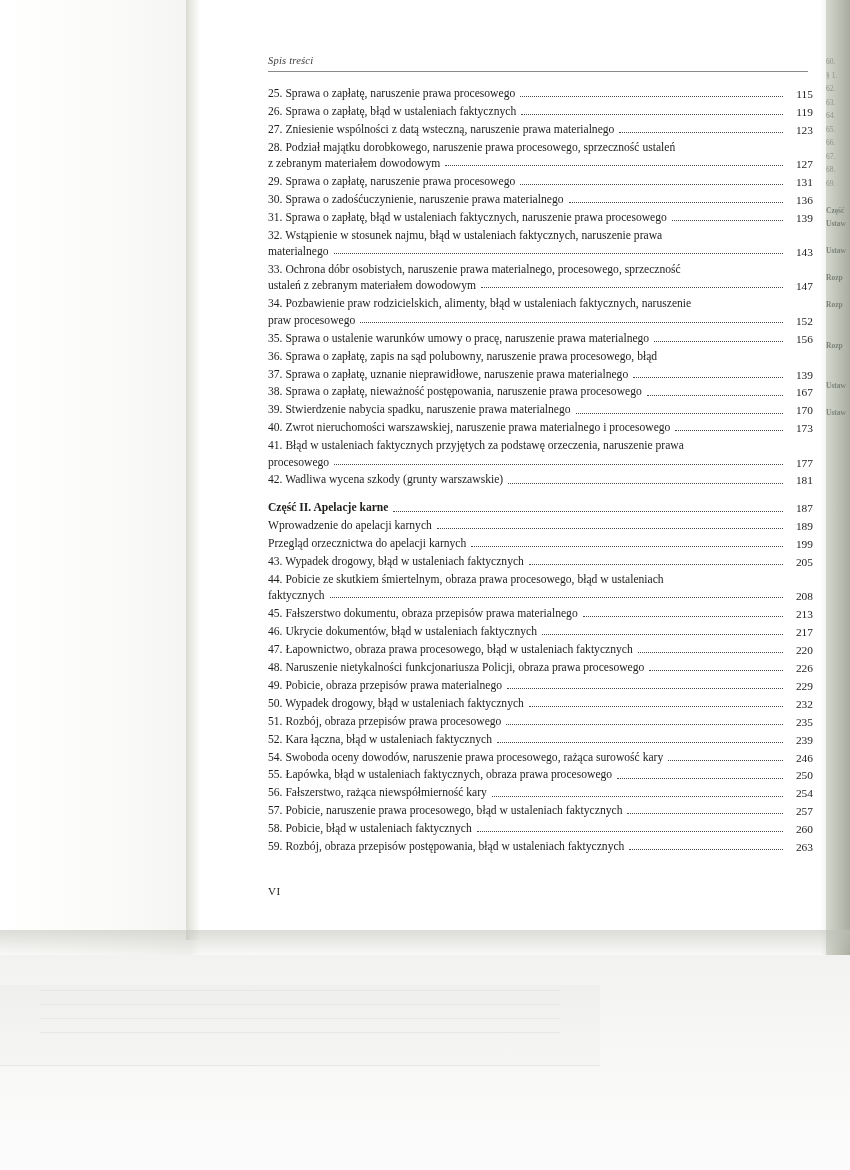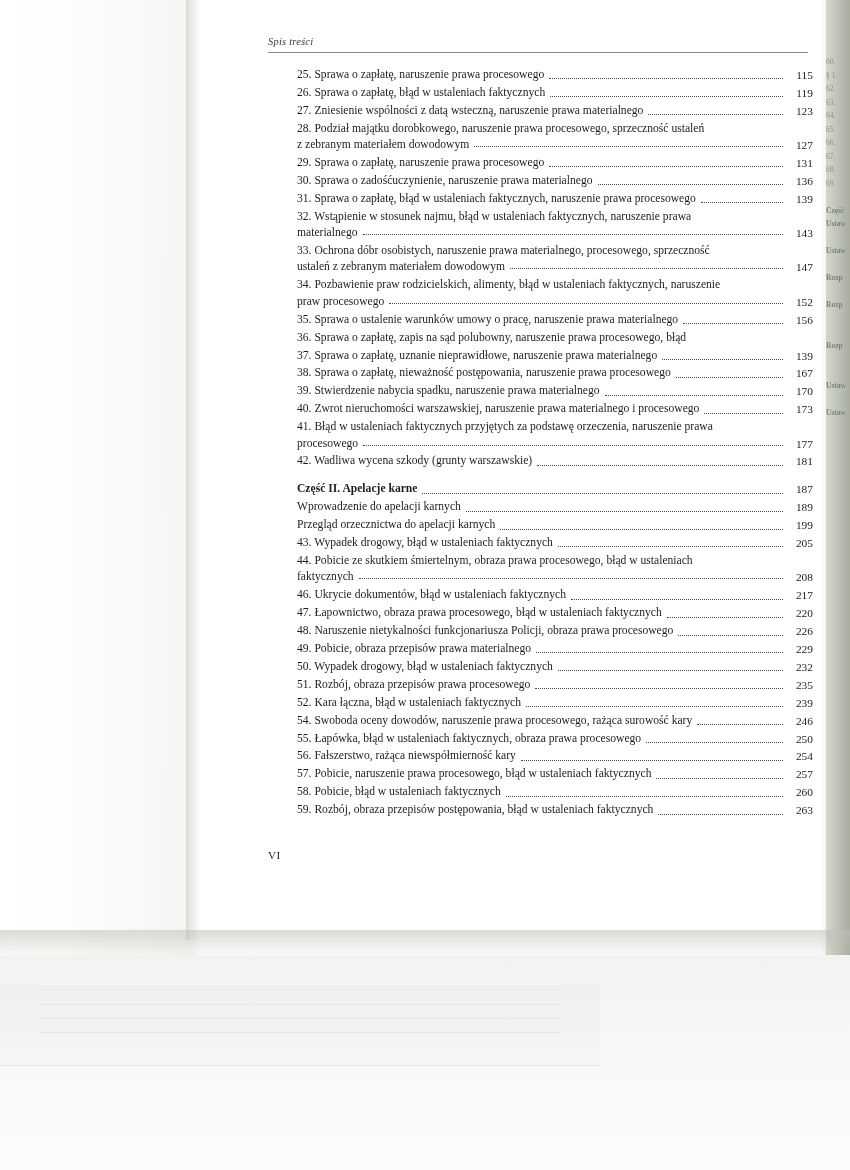--- a/index.html
+++ b/index.html
@@ -52,42 +52,41 @@
     overflow:hidden;height:820px;
   }
   .ghost-col div{white-space:nowrap;}
   .ghost-col .gh{font-weight:bold;color:#7d8379;}
 
   
   .content{
     position:absolute;left:268px;top:0;width:545px;
   }
   .running-head{
-    margin-top:36px;
+    margin-top:55px;
     font-style:italic;
     font-size:10.5px;
     color:#3a3a38;
     letter-spacing:.2px;
   }
   .rule{
     margin-top:5px;
     border-bottom:1px solid #8a8a86;
     width:540px;
   }
   .toc{
     margin-top:14px;
   }
   .entry{
     display:flex;
-    align-items:flex-end;
+    align-items:center;
     font-size:11.6px;
     line-height:16.4px;
     color:#1d1d1b;
     margin-bottom:1.5px;
-    margin-left:29px;
   }
   .entry .txt{
     flex:0 1 auto;
     max-width:470px;
   }
   .entry .lead{
     flex:1 1 auto;
     border-bottom:1.2px dotted #4a4a48;
     margin:0 4px 4px 5px;
     min-width:8px;
@@ -290,20 +289,25 @@
       </div>
       <div class="entry multiline">
         <span class="l1">44. Pobicie ze skutkiem śmiertelnym, obraza prawa procesowego, błąd w ustaleniach</span>
         <span class="l2">
           <span class="txt2">faktycznych</span>
           <span class="lead"></span>
           <span class="pg">208</span>
         </span>
       </div>
       <div class="entry">
+        <span class="txt">45. Fałszerstwo dokumentu, obraza przepisów prawa materialnego</span>
+        <span class="lead"></span>
+        <span class="pg">213</span>
+      </div>
+      <div class="entry">
         <span class="txt">46. Ukrycie dokumentów, błąd w ustaleniach faktycznych</span>
         <span class="lead"></span>
         <span class="pg">217</span>
       </div>
       <div class="entry">
         <span class="txt">47. Łapownictwo, obraza prawa procesowego, błąd w ustaleniach faktycznych</span>
         <span class="lead"></span>
         <span class="pg">220</span>
       </div>
       <div class="entry">

